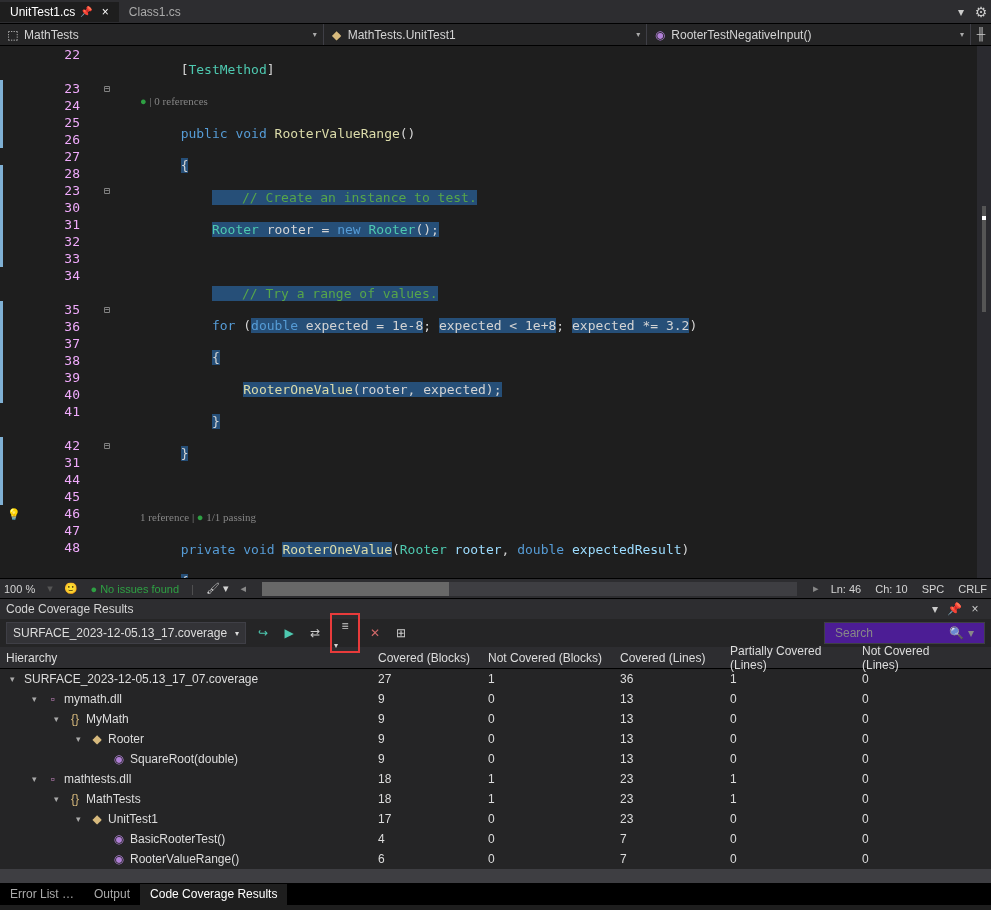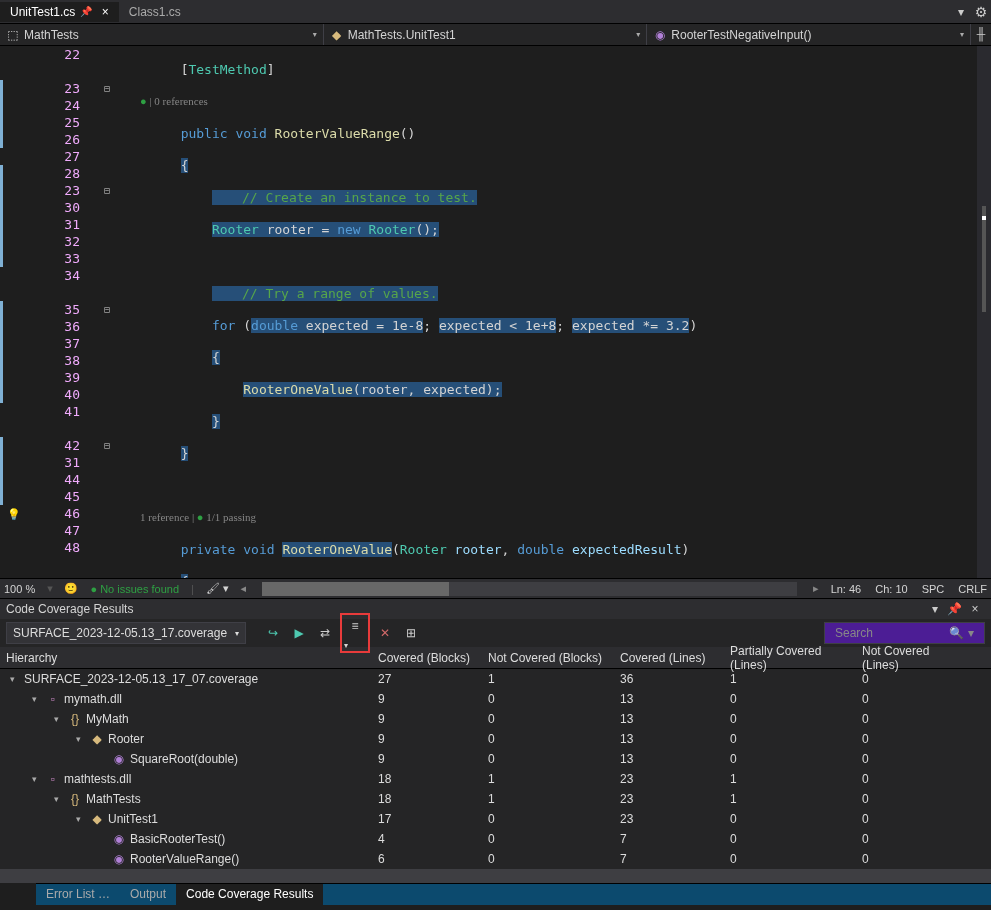--- a/index.html
+++ b/index.html
@@ -124,21 +124,21 @@
   display:flex; align-items:center;
   padding: 2px 6px;
   background: #2d2d30;
   height: 20px;
 }
 .panel-title .spacer { flex:1; }
 .panel-toolbar {
   display:flex; align-items:center;
   padding: 2px 6px;
   height: 28px;
-  gap: 16px;
+  gap: 6px;
 }
 .dropdown {
   background: #333337;
   border: 1px solid #3f3f46;
   height: 22px;
   min-width: 240px;
   display:flex; align-items:center;
   padding: 0 6px;
   gap: 6px;
   color: #ddd;
@@ -196,24 +196,23 @@
 .indent-4 { padding-left: 98px; }
 .exp { width:10px; display:inline-flex; color:#aaa; font-size:9px; }
 .node-icon { width:14px; height:14px; display:inline-flex; align-items:center; justify-content:center; }
 .dll { color:#c586c0; }
 .ns { color:#d7ba7d; }
 .cls { color:#d7ba7d; }
 .meth { color:#b180d7; }
 .hscroll-bottom { height:14px; background:#3e3e42; }
 .bottom-tabs {
   display:flex;
-  background:#0c4a6e;
+  background:#000000;
   height: 22px;
   border-top:1px solid #000;
-  margin-left:36px;
 }
 .bottom-tab {
   padding: 3px 10px;
   color:#aaa;
   cursor:pointer;
 }
 .bottom-tab.active {
   background:#1e1e1e;
   color:#fff;
 }

